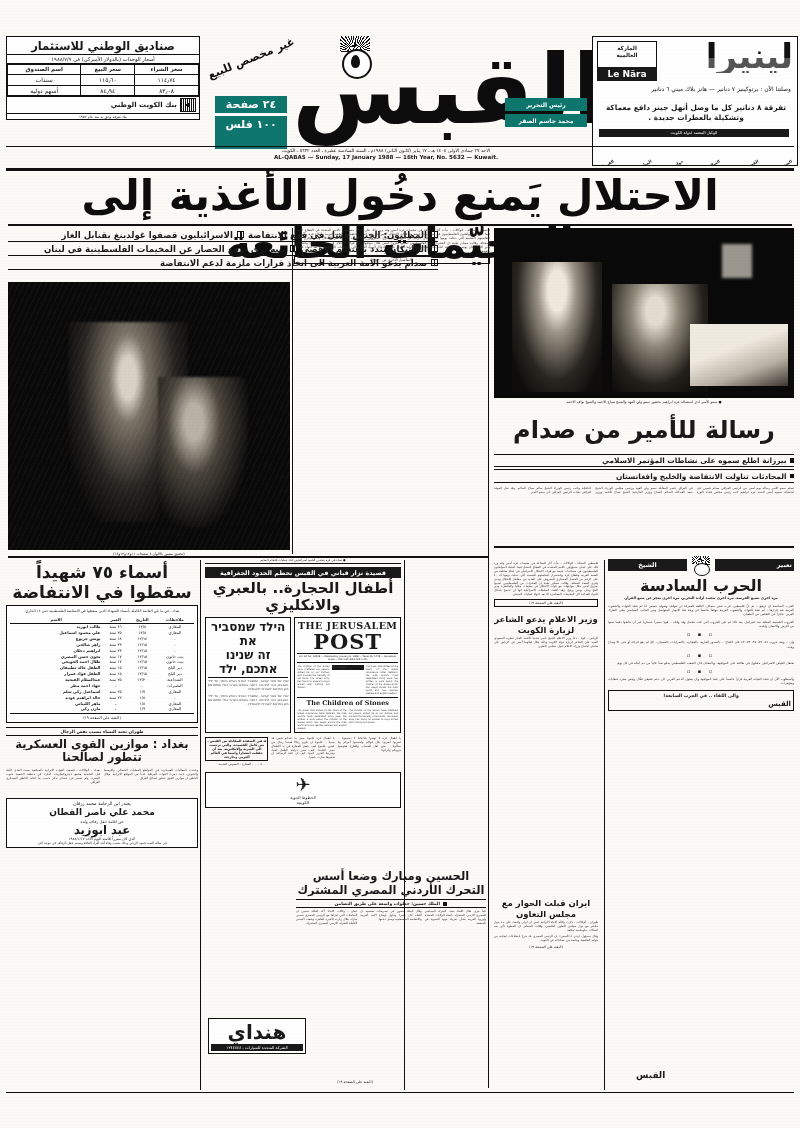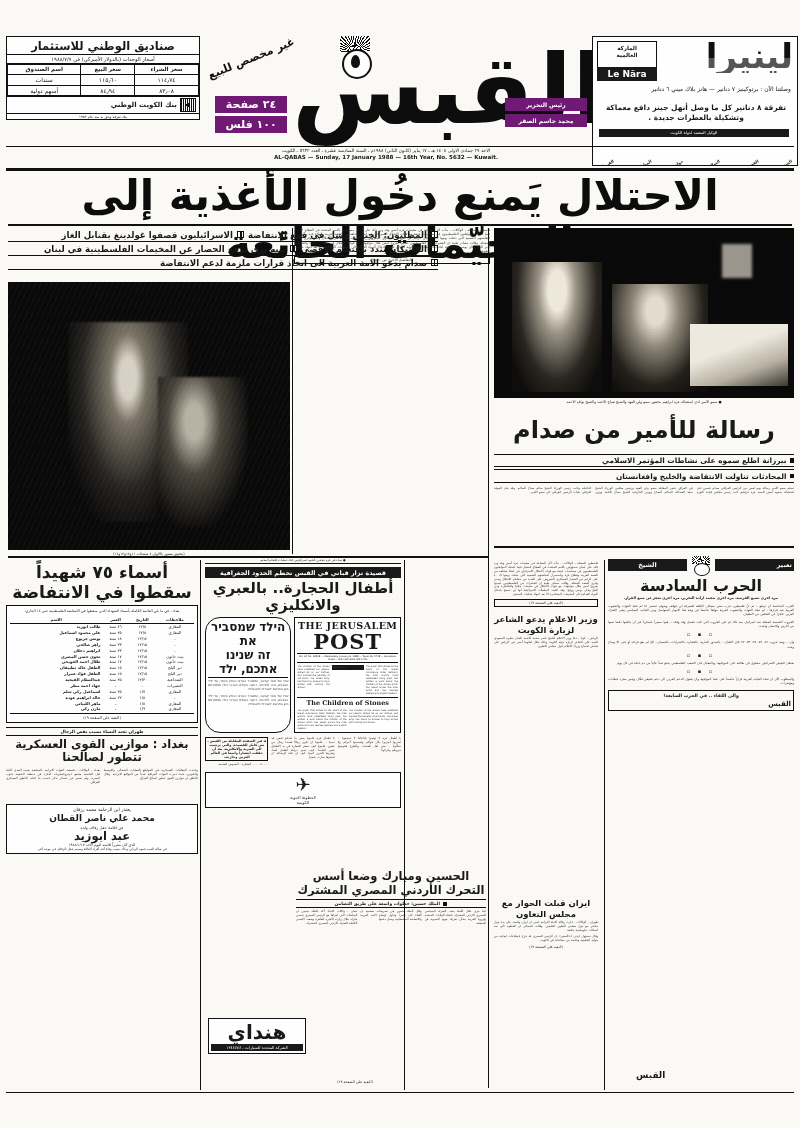--- a/index.html
+++ b/index.html
@@ -50,23 +50,23 @@
   .sunlogo .circ{position:absolute;left:10px;top:13px;width:26px;height:26px;border-radius:50%;
     border:2.4px solid #111;background:#fff;}
   .sunlogo .drop{position:absolute;left:19px;top:19px;width:9px;height:13px;border-radius:50% 50% 50% 50%/60% 60% 40% 40%;background:#111;}
 
   
   .logotype{position:absolute;left:395px;top:38px;width:210px;height:108px;
     font-size:96px;font-weight:bold;line-height:104px;text-align:center;letter-spacing:-4px;
     color:#0d0d0d;}
 
   
-  .pricebox{position:absolute;background:#701a75;color:#fff;text-align:center;font-weight:bold;}
+  .pricebox{position:absolute;background:#0f766e;color:#fff;text-align:center;font-weight:bold;}
   .pb1{left:215px;top:96px;width:72px;height:17px;font-size:11px;line-height:17px;}
-  .pb2{left:215px;top:116px;width:72px;height:17px;font-size:11px;line-height:17px;}
+  .pb2{left:215px;top:116px;width:72px;height:33px;font-size:11px;line-height:17px;}
   .pb-r1{left:505px;top:98px;width:82px;height:13px;font-size:6px;line-height:13px;}
   .pb-r2{left:505px;top:114px;width:82px;height:13px;font-size:6px;line-height:13px;}
 
   
   .lenara{position:absolute;left:592px;top:36px;width:204px;height:128px;border:1.4px solid #111;background:#fff;overflow:hidden;}
   .ln-brand{position:absolute;right:4px;top:2px;font-size:34px;font-weight:bold;letter-spacing:-2px;line-height:34px;
     background:linear-gradient(180deg,#111 0 55%,#555 55% 100%);-webkit-background-clip:text;background-clip:text;color:transparent;}
   .ln-mark{position:absolute;left:4px;top:4px;width:58px;height:22px;border:1px solid #111;
     font-size:5.6px;text-align:center;line-height:7px;padding-top:3px;font-weight:bold;}
   .ln-lat{position:absolute;left:4px;top:30px;width:60px;height:14px;background:#1a1a1a;color:#fff;
@@ -437,21 +437,21 @@
 
     <div style="margin-top:4px;">
       <div class="kick">طهران تجند النساء بسبب نقص الرجال</div>
       <div class="hl-md">بغداد : موازين القوى العسكرية تتطور لصالحنا</div>
       <div style="display:flex;gap:4px;margin-top:3px;">
         <div class="txtblock" style="flex:1;font-size:3px;line-height:4px;">وجددت الفعاليات العسكرية في القواطع العمليات الشمالي والاوسط والجنوبي، حيث دمرت القوات العراقية عدداً من المواقع الايرانية. وقال الناطق ان موازين القوى تتطور لصالح العراق.</div>
         <div class="txtblock" style="flex:1;font-size:3px;line-height:4px;">بغداد ـ الوكالات ـ قصفت القوات الايرانية بالمدفعية بعيدة المدى الليلة قبل الماضية مجمع «بيتروكيماويات البكر» في منطقة الشعيبة جنوب البصرة، ولم تسفر عن خسائر تذكر حسب ما اعلنه الناطق العسكري العراقي.</div>
       </div>
     </div>
 
-    <div class="adbox" style="margin-top:20px;">
+    <div class="adbox" style="margin-top:14px;">
       <div style="font-size:4.6px;text-align:center;">يعتذر ابن الرحامة محمد رزقان</div>
       <div class="adname" style="font-size:9px;">محمد علي ناصر القطان</div>
       <div class="adsmall">عن اقامة حفل زفاف ولده</div>
       <div class="adname" style="font-size:11.5px;">عبد ابوزيد</div>
       <div style="font-size:3.6px;text-align:center;">الذي كان مقرراً اقامته اليوم الأحد ١٩٨٨/١/١٧</div>
       <div style="font-size:3.2px;text-align:center;line-height:4.2px;">في صالة السيد حمود الزياني وذلك بسبب وفاة أحد أفراد العائلة وسيتم حفل الزفاف في موعد آخر.</div>
     </div>
   </div>
 
   <div class="panel" style="left:205px;top:558px;width:196px;">
@@ -474,21 +474,21 @@
             <div class="jp-doc">DOCUMENT</div>
           </div>
           <div>The children of the stones have scattered our papers, spilled ink on our clothes, and mocked the banality of old texts. The Israeli army has found no answer to boys armed with nothing but stones.</div>
         </div>
         <div style="direction:ltr;text-align:center;font-family:'DejaVu Serif',serif;font-size:6.4px;font-weight:bold;margin-top:2px;border-top:.8px solid #111;padding-top:1px;">The Children of Stones</div>
         <div class="jp-cols">
           <div>The children of the stones have scattered our papers, spilled ink on our clothes, and mocked the banality of old texts. The Israeli army has found no answer to boys armed with nothing but stones.</div>
           <div>The poem that strikes at the heart of the Israeli conscience. Nizar Qabbani, the Arab world's most celebrated living poet, has written a work about the children of the stones which has swept across the Arab world and now reaches Hebrew and English readers.</div>
         </div>
       </div>
-      <div class="jp" style="flex:1;border-radius:15px;">
+      <div class="jp" style="flex:1;">
         <div class="heb">הילד שמסביר את</div>
         <div class="heb">זה שנינו אתכם, ילד</div>
         <div class="jp-rule"></div>
         <div class="heb-body">שירו של נזאר קבאני, המשורר הערבי הנודע ביותר, על ילדי האבנים, זכה לתהודה רחבה בעולם הערבי כולו ומתפרסם כאן בתרגום לעברית ולאנגלית.</div>
         <div class="heb-body" style="margin-top:2px;">שירו של נזאר קבאני, המשורר הערבי הנודע ביותר, על ילדי האבנים, זכה לתהודה רחבה בעולם הערבי כולו ומתפרסם כאן בתרגום לעברית ולאנגלית.</div>
       </div>
     </div>
 
     <div style="display:flex;gap:3px;margin-top:4px;">
       <div class="txtblock" style="flex:1;font-size:2.9px;line-height:3.9px;">يا اطفال غزة لا تهتموا باذاعاتنا لا تسمعونا .. اضربوا اضربوا بكل قواكم واحسموا أمركم ولا تسألونا .. نحن اهل الحساب والطرح فخوضوا حروبكم واتركونا.</div>

